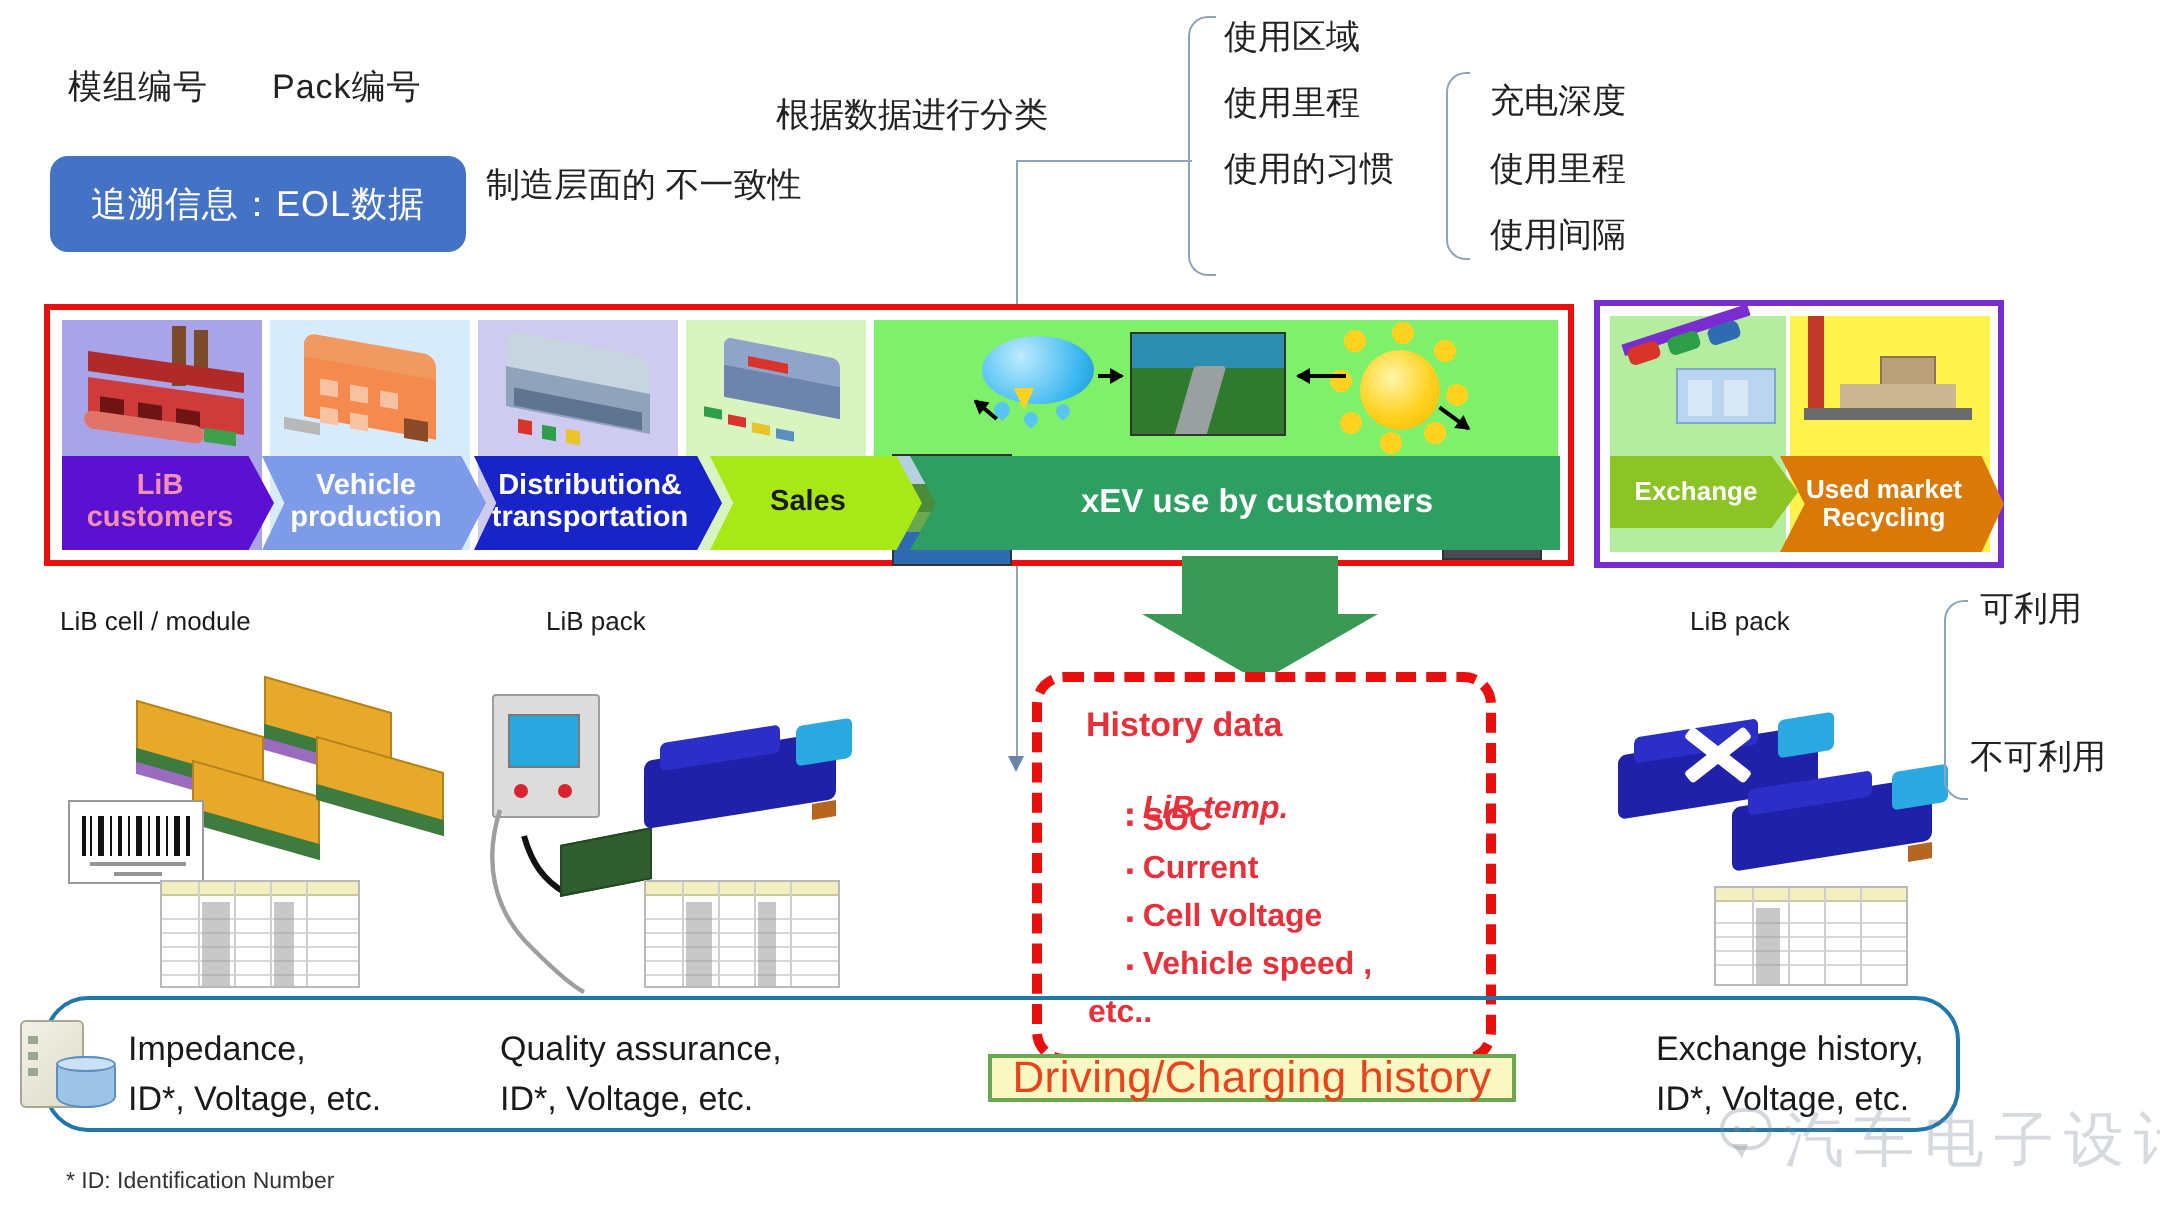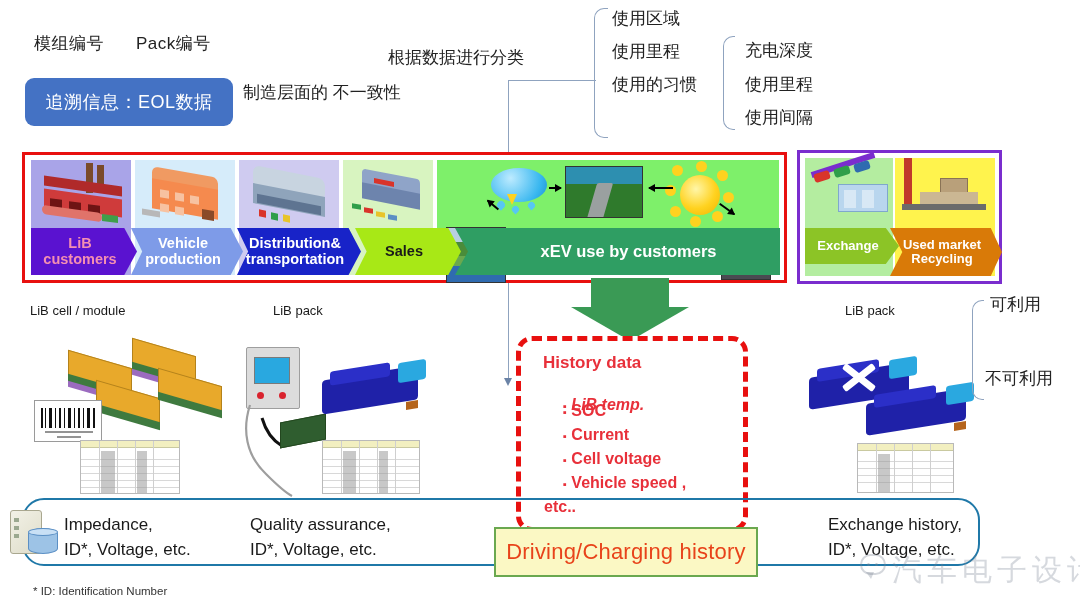--- a/index.html
+++ b/index.html
@@ -450,21 +450,21 @@
 
 <div class="abs bb-text" style="left:64px; top:513px;">Impedance,
 ID*, Voltage, etc.</div>
 <div class="abs bb-text" style="left:250px; top:513px;">Quality assurance,
 ID*, Voltage, etc.</div>
 <div class="abs bb-text" style="left:828px; top:513px;">Exchange history,
 ID*, Voltage, etc.</div>
 
 <div class="abs footnote" style="left:33px; top:585px;">* ID: Identification Number</div>
 
-<div class="abs yellow-box" style="left:494px; top:527px; width:264px; height:50px;">Driving/Charging history</div>
+<div class="abs yellow-box" style="left:494px; top:527px; width:264px; height:24px;">Driving/Charging history</div>
 
 <div class="abs" style="left:860px; top:548px; width:215px; height:44px;">
   <div class="wm-bubble" style="left:0px; top:6px;">
     <div class="wm-eye" style="left:5px; top:7px;"></div>
     <div class="wm-eye" style="left:13px; top:7px;"></div>
   </div>
   <div class="abs watermark" style="left:32px; top:2px;">汽车电子设计</div>
 </div>
 
 </body></html>

